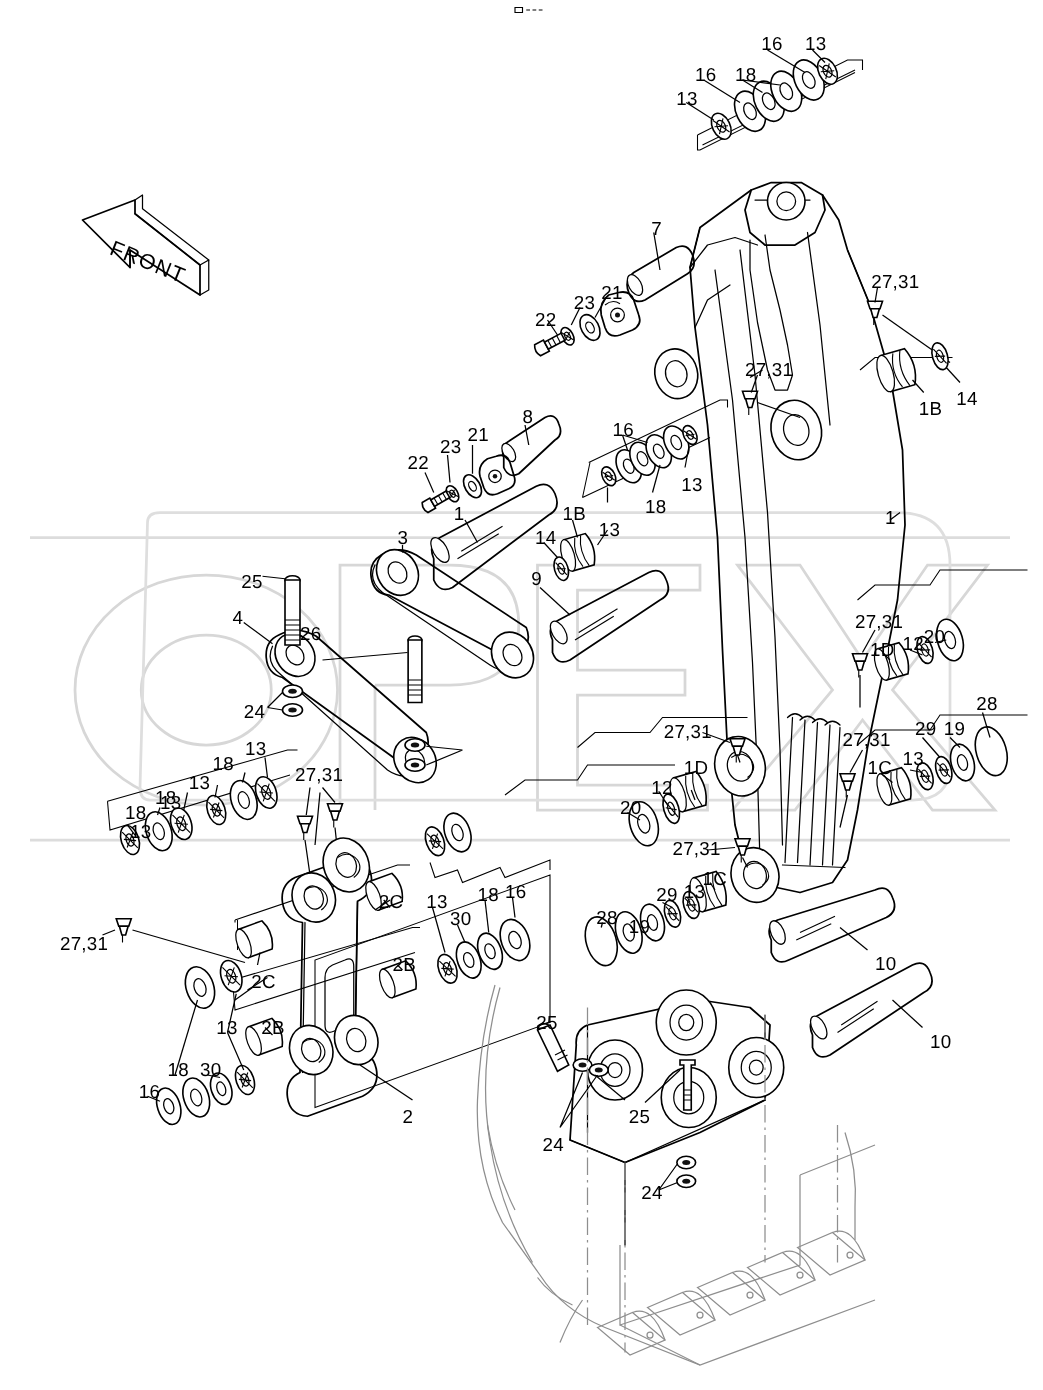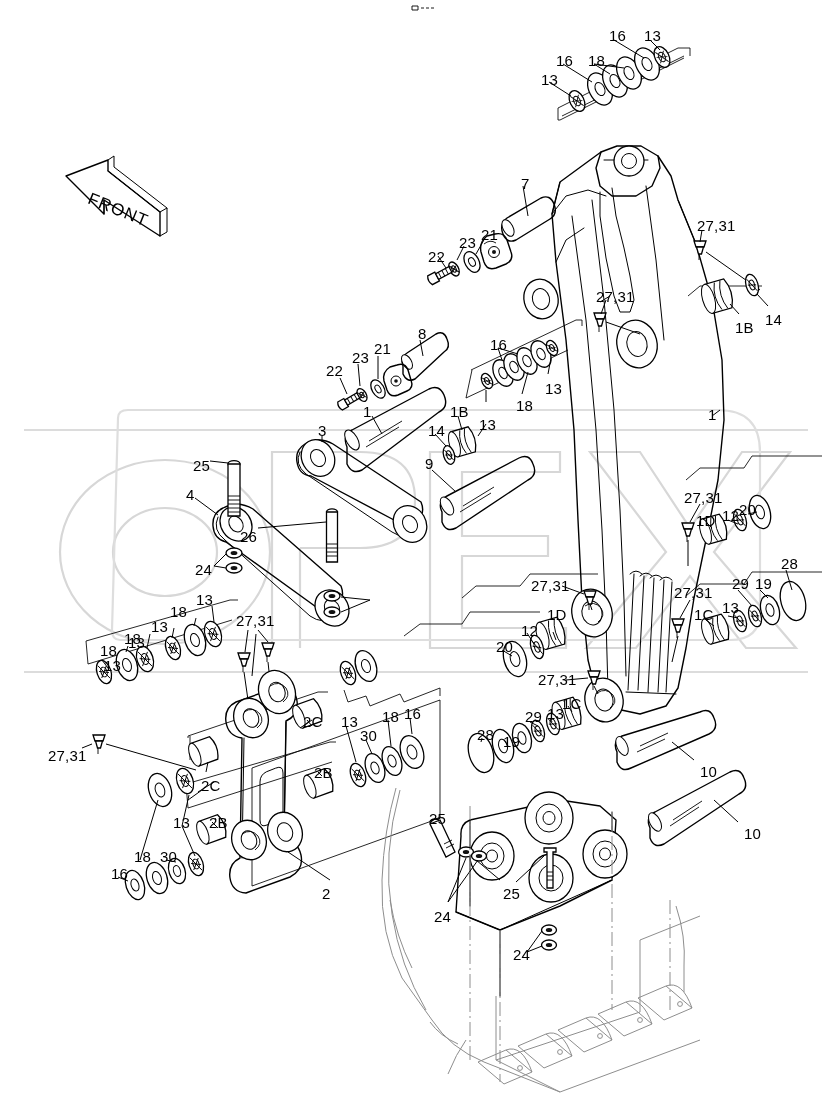--- a/index.html
+++ b/index.html
@@ -826,21 +826,21 @@
       <div class="lbl" style="left: 708px; top: 407px;">1</div>
       <div class="lbl" style="left: 318px; top: 423px;">3</div>
       <div class="lbl" style="left: 428px; top: 423px;">14</div>
       <div class="lbl" style="left: 425px; top: 456px;">9</div>
       <div class="lbl" style="left: 193px; top: 458px;">25</div>
       <div class="lbl" style="left: 684px; top: 490px;">27,31</div>
       <div class="lbl" style="left: 696px; top: 513px;">1D</div>
       <div class="lbl" style="left: 722px; top: 508px;">12</div>
       <div class="lbl" style="left: 739px; top: 502px;">20</div>
       <div class="lbl" style="left: 186px; top: 487px;">4</div>
-      <div class="lbl" style="left: 240px; top: 529px;">26</div>
+      <div class="lbl" style="left: 240px; top: 500px;">26</div>
       <div class="lbl" style="left: 781px; top: 556px;">28</div>
       <div class="lbl" style="left: 195px; top: 562px;">24</div>
       <div class="lbl" style="left: 732px; top: 576px;">29</div>
       <div class="lbl" style="left: 755px; top: 576px;">19</div>
       <div class="lbl" style="left: 531px; top: 578px;">27,31</div>
       <div class="lbl" style="left: 674px; top: 585px;">27,31</div>
       <div class="lbl" style="left: 196px; top: 592px;">13</div>
       <div class="lbl" style="left: 170px; top: 604px;">18</div>
       <div class="lbl" style="left: 547px; top: 607px;">1D</div>
       <div class="lbl" style="left: 694px; top: 607px;">1C</div>

